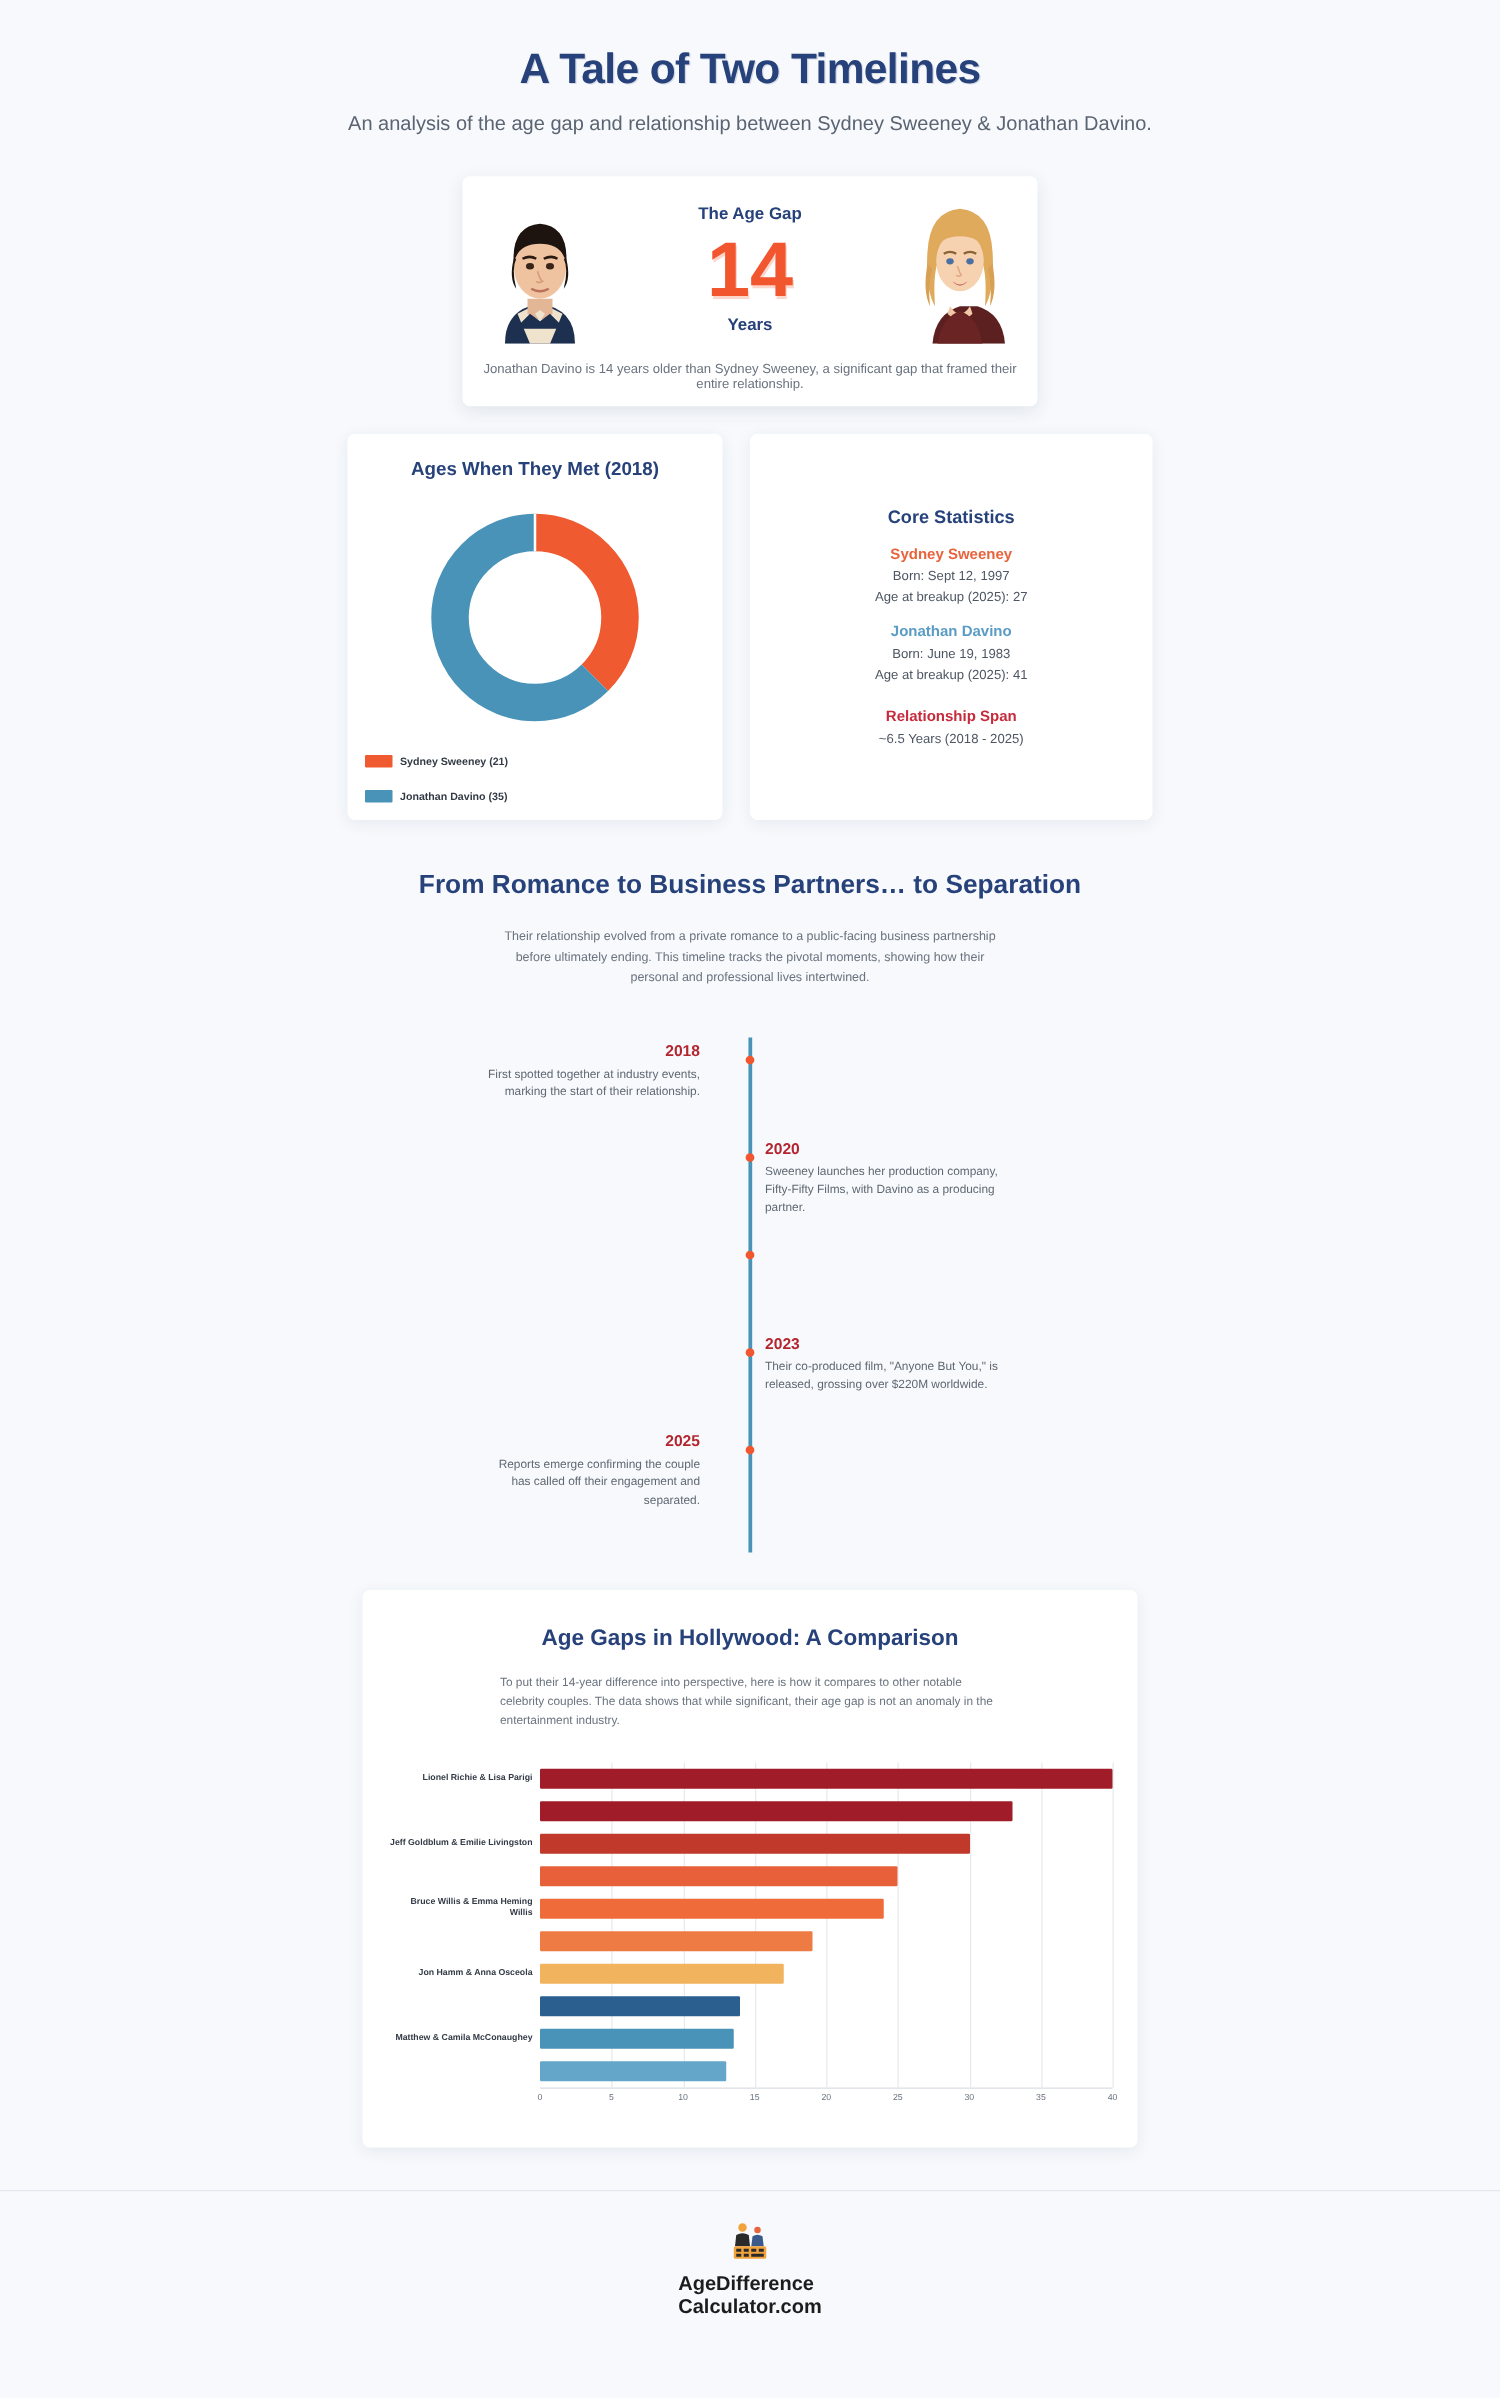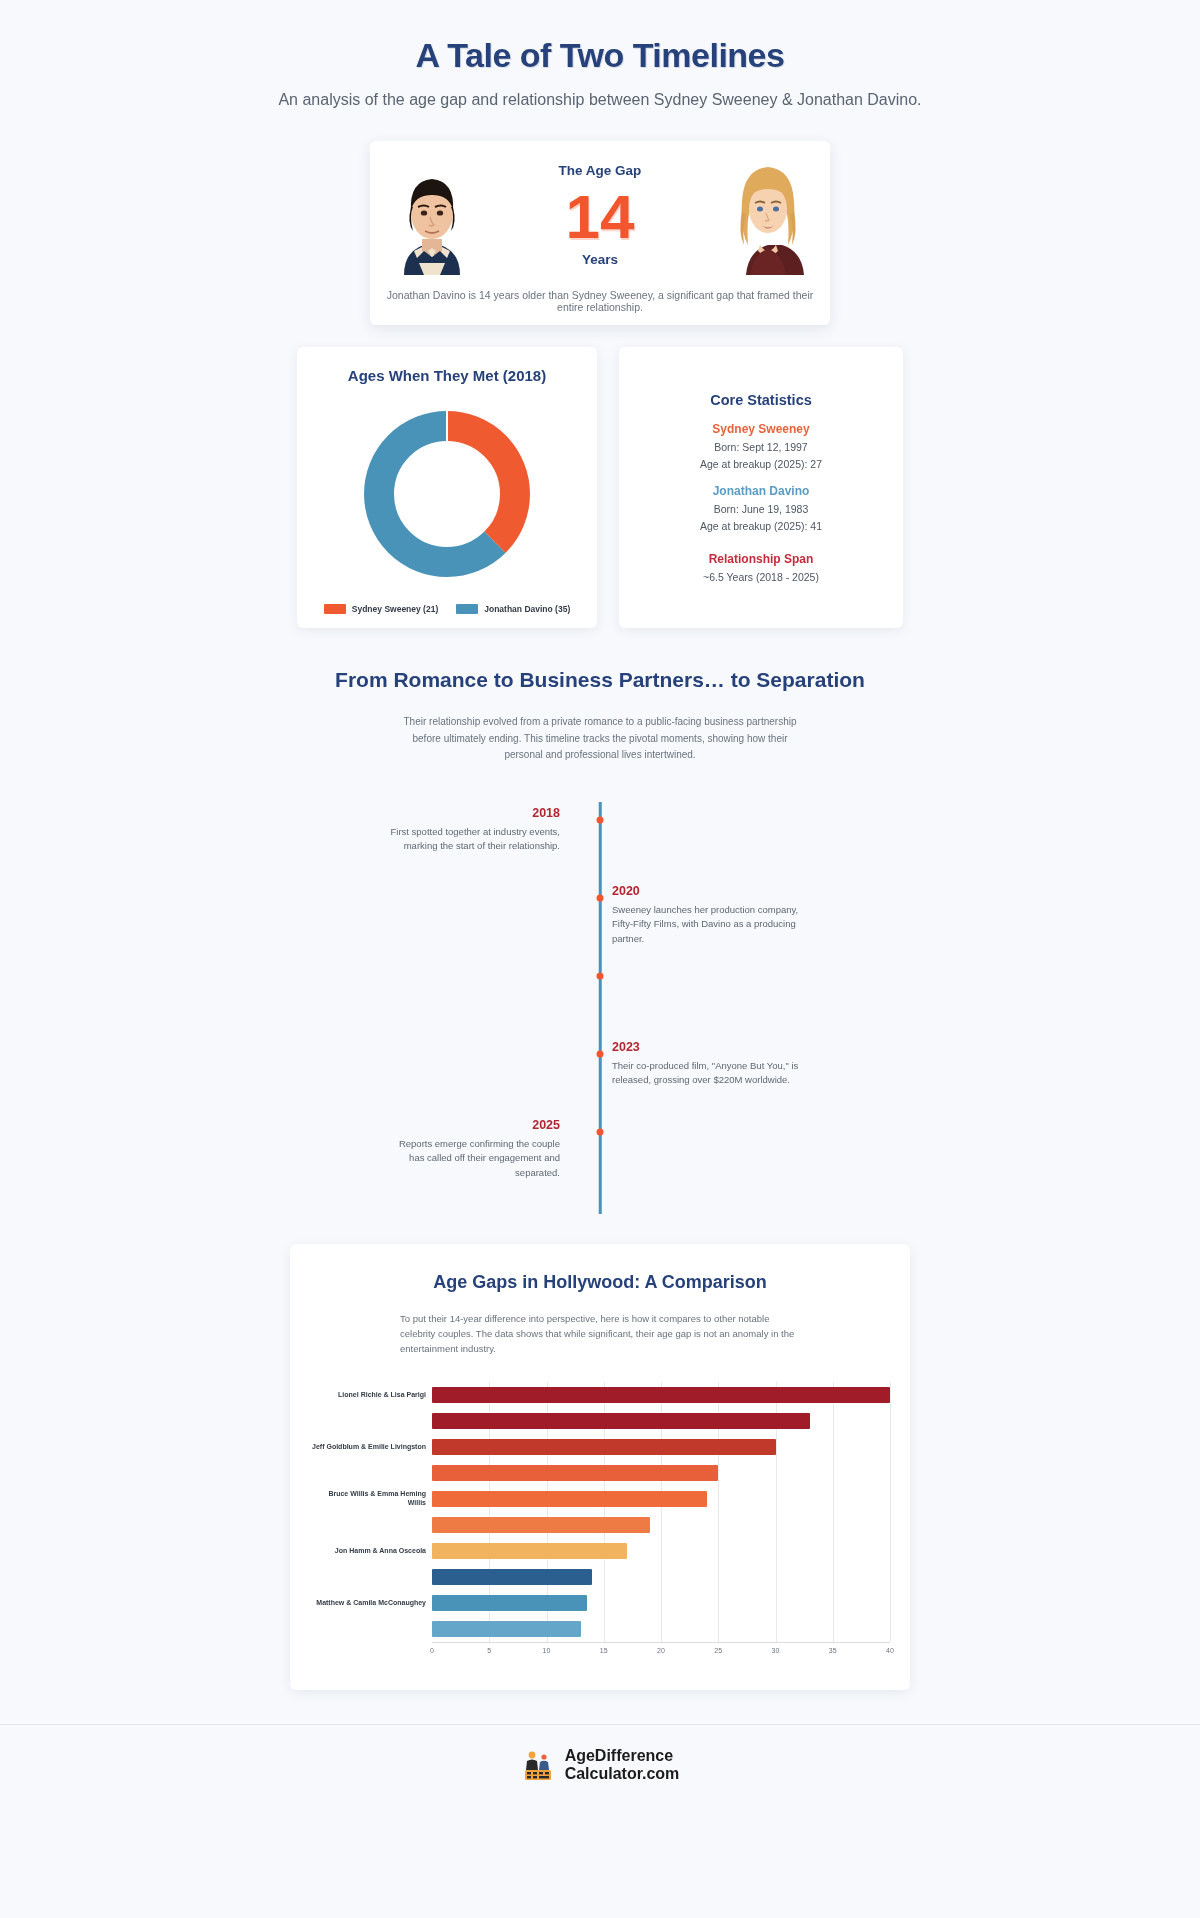--- a/index.html
+++ b/index.html
@@ -37,28 +37,28 @@
   .gap-mid .yrs { font-size: 13.5px; font-weight: 700; color: #27427a; }
   .hero-cap { margin-top: 14px; text-align: center; font-size: 10.5px; color: #6a737f; }
 
   
   .two-col { display: flex; justify-content: center; gap: 22px; margin-top: 22px; }
   .card {
     background: #fff; border-radius: 6px;
     box-shadow: 0 3px 12px rgba(40,60,100,.08);
   }
   .card-l { width: 300px; padding: 20px 14px 14px; }
-  .card-r { width: 284px; padding: 20px 14px; display: flex; align-items: center; justify-content: center; }
+  .card-r { width: 322px; padding: 20px 14px; display: flex; align-items: center; justify-content: center; }
   .card-l h2 { text-align: center; font-size: 15px; font-weight: 800; color: #27427a; }
   .card-l .desc {
     margin: 14px auto 0; font-size: 9.5px; line-height: 1.55; color: #6a737f;
     text-align: center; width: 270px;
   }
   .donut-box { margin-top: 16px; display: flex; justify-content: center; }
-  .legend { display: flex; justify-content: center; gap: 18px; margin-top: 16px; }
+  .legend { display: flex; justify-content: center; gap: 18px; margin-top: 16px; flex-direction: column; }
   .legend-item { display: flex; align-items: center; gap: 6px; }
   .swatch { width: 22px; height: 10px; border-radius: 1px; }
   .legend-item span { font-size: 8.5px; font-weight: 700; color: #333b46; }
 
   
   .stats { text-align: center; }
   .stats h3 { font-size: 14.5px; font-weight: 800; color: #27427a; margin-bottom: 14px; }
   .st-name { font-size: 12px; font-weight: 700; margin-top: 14px; }
   .st-name.sw { color: #e8643c; }
   .st-name.dv { color: #5b9cc4; }
@@ -102,21 +102,21 @@
   .bars { flex: 1; position: relative; }
   .grid-lines { position: absolute; inset: 0 0 0 0; pointer-events: none; }
   .gl { position: absolute; top: 0; bottom: 0; width: 1px; background: #e6e9ee; }
   .bar-row { height: 26px; display: flex; align-items: center; position: relative; }
   .bar { height: 16px; border-radius: 1px; }
   .xaxis { margin-left: 122px; position: relative; height: 18px; border-top: 1px solid #d9dde3; }
   .xt { position: absolute; top: 4px; font-size: 7px; color: #6a737f; transform: translateX(-50%); }
 
   
   .foot { margin-top: 34px; border-top: 1px solid #e4e8ee; padding: 22px 0 26px;
-          display: flex; align-items: center; justify-content: center; gap: 10px; }
+          display: flex; align-items: center; justify-content: center; gap: 10px; flex-direction: column; }
   .foot-txt { line-height: 1.1; }
   .foot-txt .l1 { font-size: 16px; font-weight: 800; color: #1c1c1c; }
   .foot-txt .l2 { font-size: 16px; font-weight: 800; color: #1c1c1c; }
 </style>
 </head>
 <body>
 
 <div class="page">
 
   <div class="hdr">

